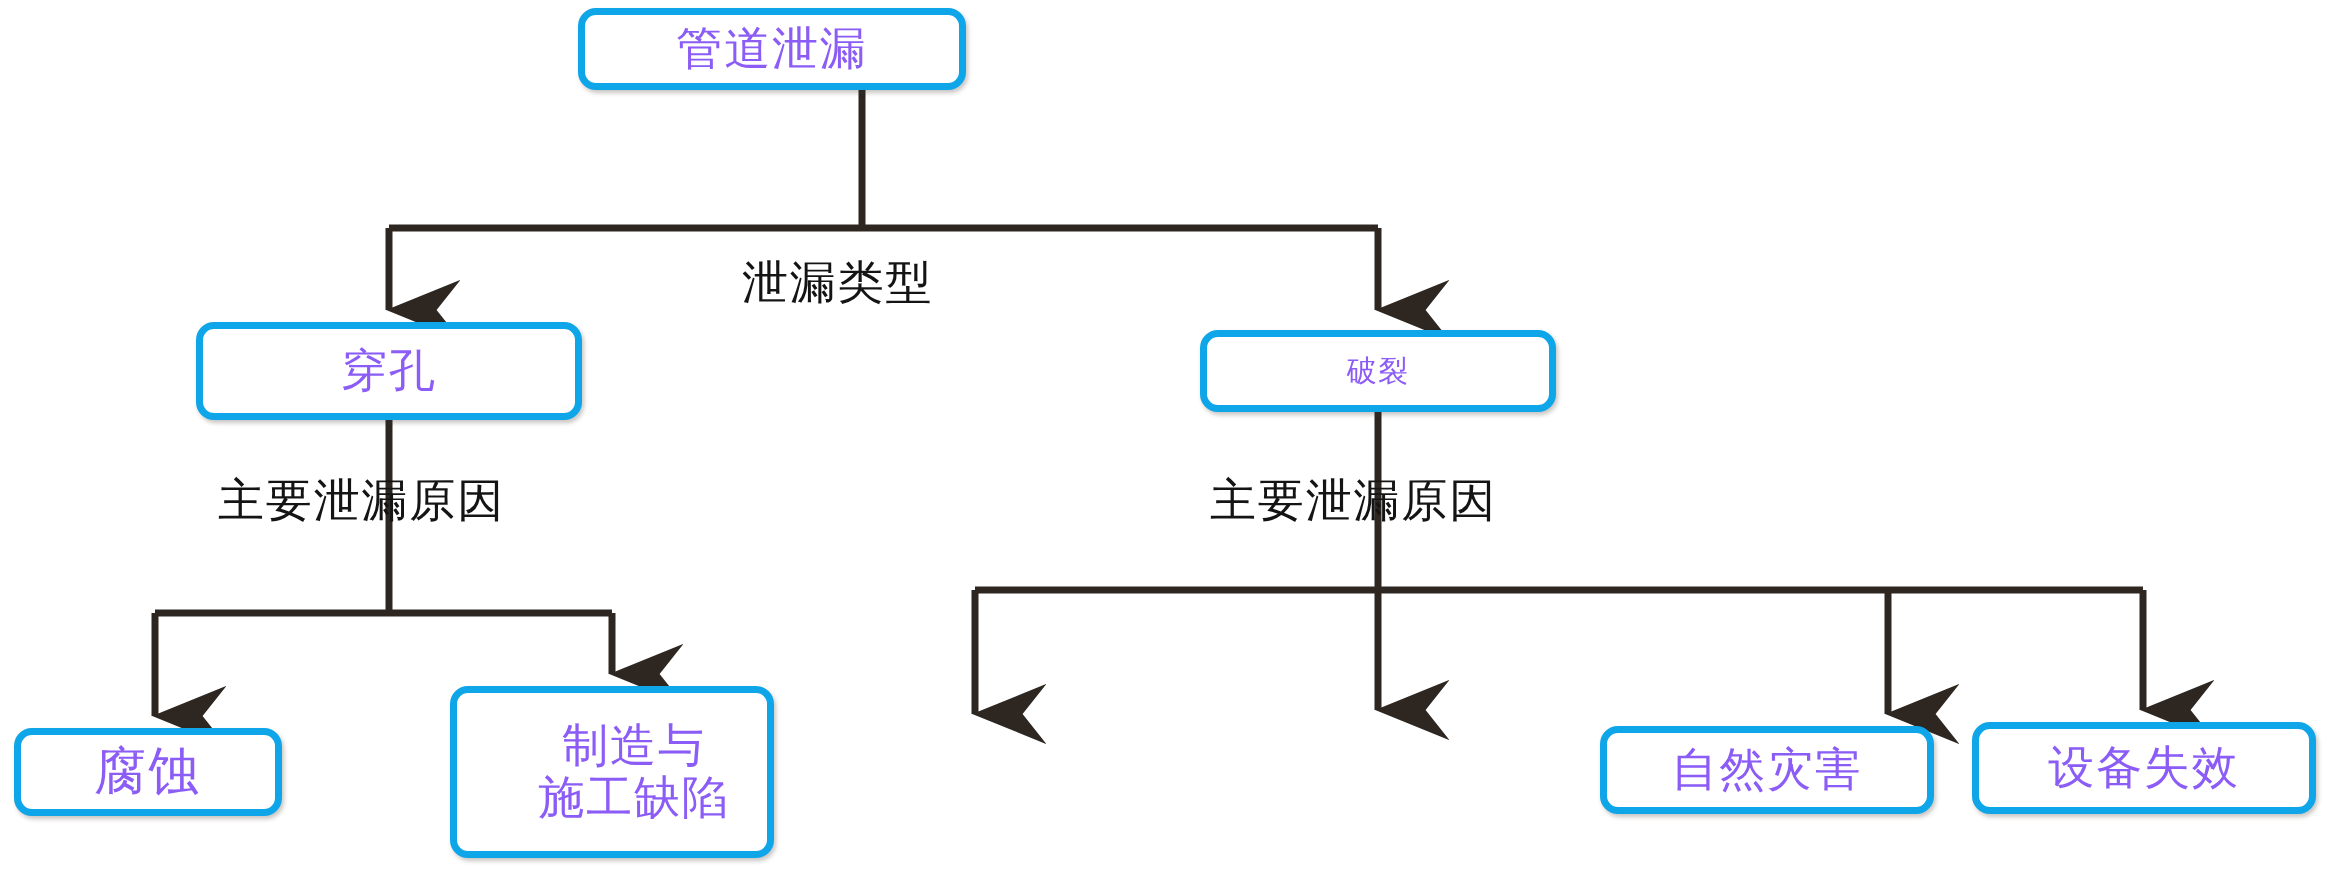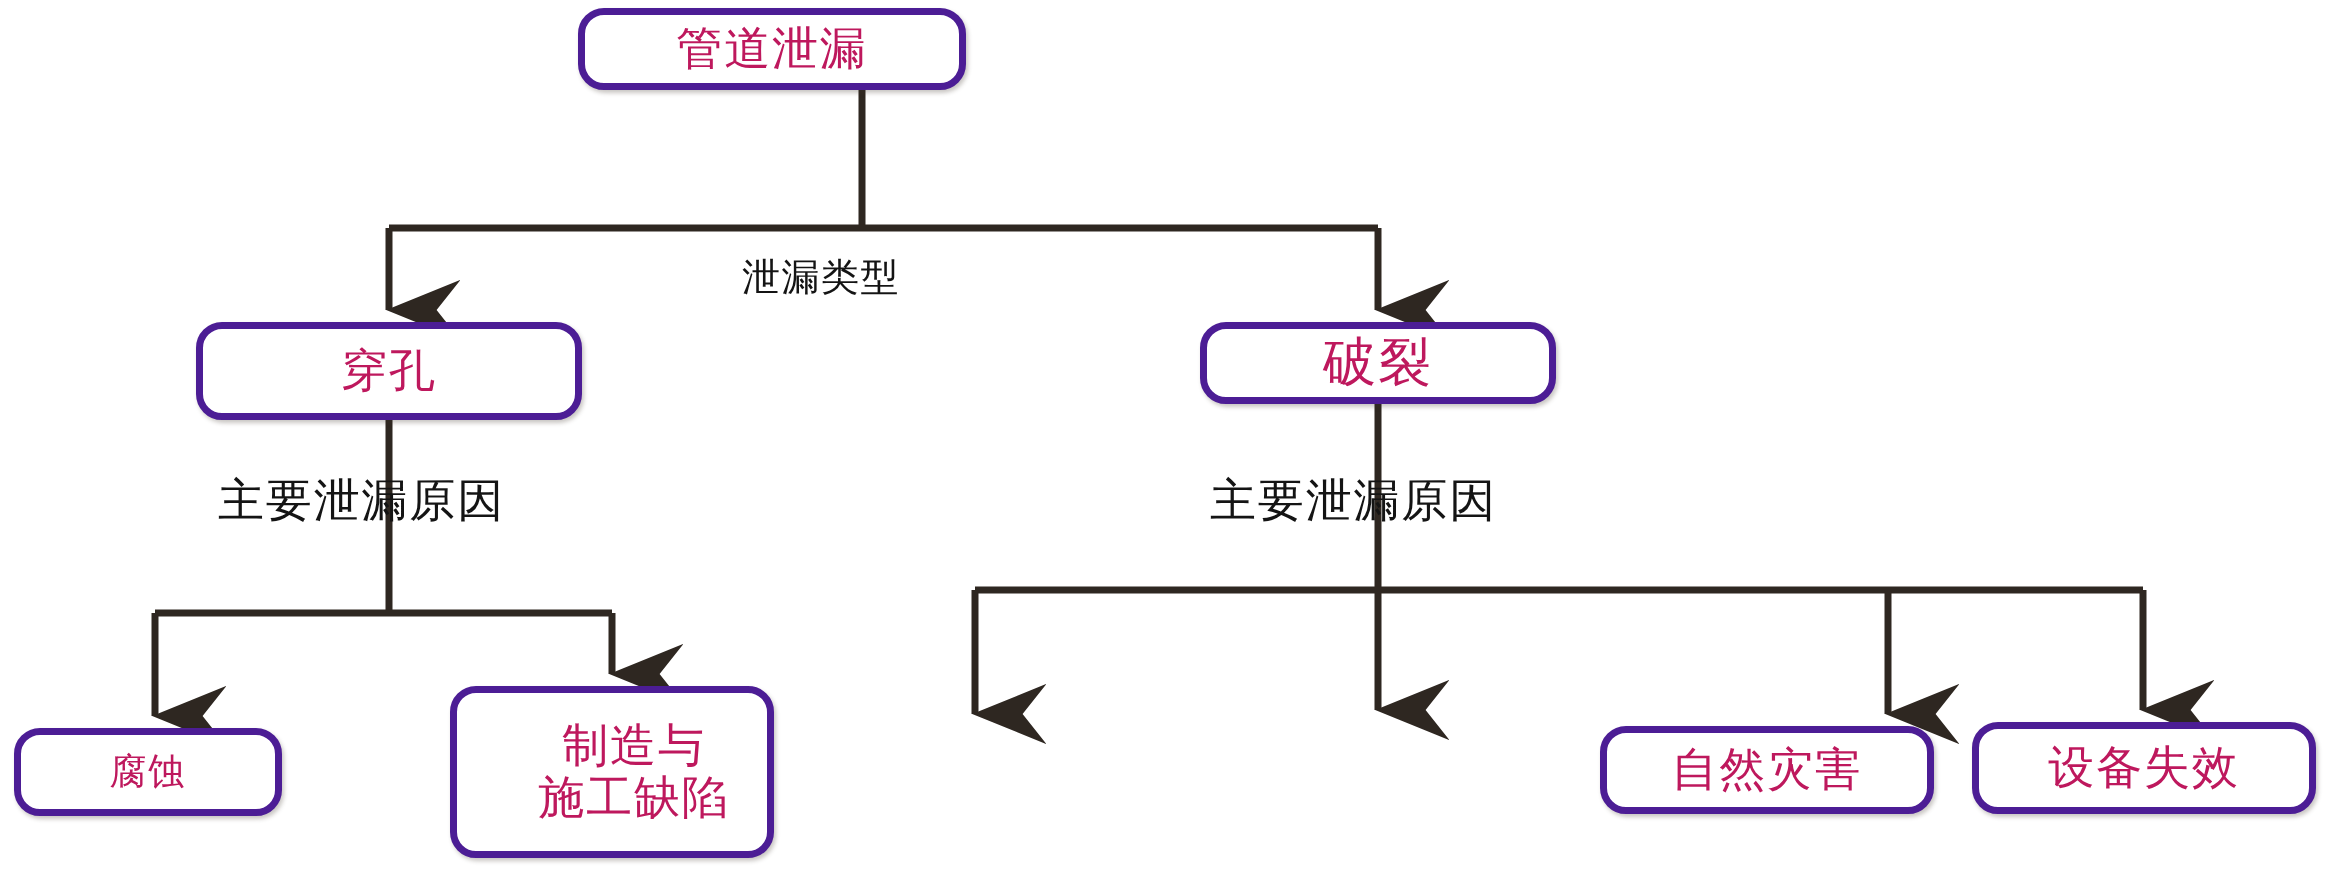--- a/index.html
+++ b/index.html
@@ -21,27 +21,27 @@
     position: absolute;
     left: 0;
     top: 0;
     width: 2332px;
     height: 872px;
   }
   .node-box {
     position: absolute;
     box-sizing: border-box;
     background: #ffffff;
-    border: 7px solid #4c1d95;
-    border-radius: 26px;
+    border: 7px solid #0ea5e9;
+    border-radius: 18px;
     display: flex;
     align-items: center;
     justify-content: center;
     text-align: center;
-    color: #be185d;
+    color: #8b5cf6;
     font-family: "Liberation Serif", "DejaVu Serif", serif;
     line-height: 1.12;
     box-shadow: 2px 3px 4px rgba(60,50,40,0.28);
   }
   .node-label {
     display: block;
     white-space: pre-line;
     letter-spacing: 0.04em;
   }
   .edge-label {
@@ -88,42 +88,42 @@
   </svg>
 
   <div class="node-box" style="left: 578px; top: 8px; width: 388px; height: 82px; font-size: 46px;">
     <span class="node-label">管道泄漏</span>
   </div>
 
   <div class="node-box" style="left: 196px; top: 322px; width: 386px; height: 98px; font-size: 46px;">
     <span class="node-label">穿孔</span>
   </div>
 
-  <div class="node-box" style="left: 1200px; top: 322px; width: 356px; height: 82px; font-size: 53px;">
+  <div class="node-box" style="left: 1200px; top: 330px; width: 356px; height: 82px; font-size: 30px;">
     <span class="node-label">破裂</span>
   </div>
 
-  <div class="node-box" style="left: 14px; top: 728px; width: 268px; height: 88px; font-size: 37px;">
+  <div class="node-box" style="left: 14px; top: 728px; width: 268px; height: 88px; font-size: 52px;">
     <span class="node-label">腐蚀</span>
   </div>
 
   <div class="node-box" style="left: 450px; top: 686px; width: 324px; height: 172px; font-size: 46px; padding-left: 44px;">
     <span class="node-label">制造与
 施工缺陷</span>
   </div>
 
 
 
   <div class="node-box" style="left: 1600px; top: 726px; width: 334px; height: 88px; font-size: 46px;">
     <span class="node-label">自然灾害</span>
   </div>
 
   <div class="node-box" style="left: 1972px; top: 722px; width: 344px; height: 92px; font-size: 46px;">
     <span class="node-label">设备失效</span>
   </div>
 
-  <div class="edge-label" style="left: 742px; top: 252px; font-size: 38px;">泄漏类型</div>
+  <div class="edge-label" style="left: 742px; top: 252px; font-size: 46px;">泄漏类型</div>
 
   <div class="edge-label" style="left: 218px; top: 470px; font-size: 46px;">主要泄漏原因</div>
 
   <div class="edge-label" style="left: 1210px; top: 470px; font-size: 46px;">主要泄漏原因</div>
 
 </div>
 
 </body></html>

